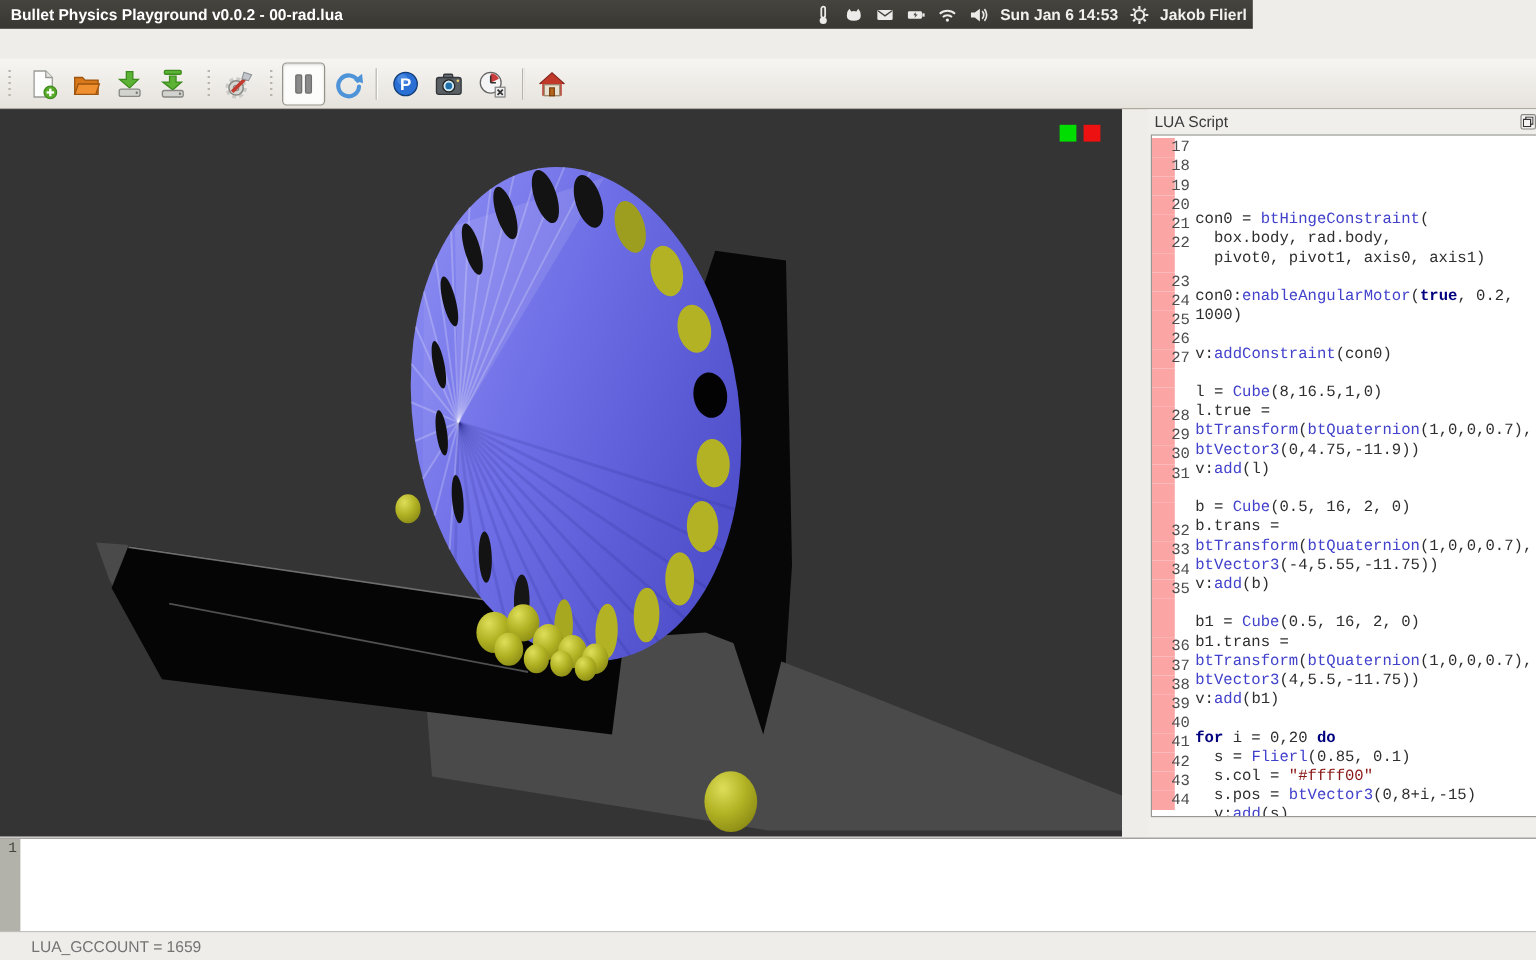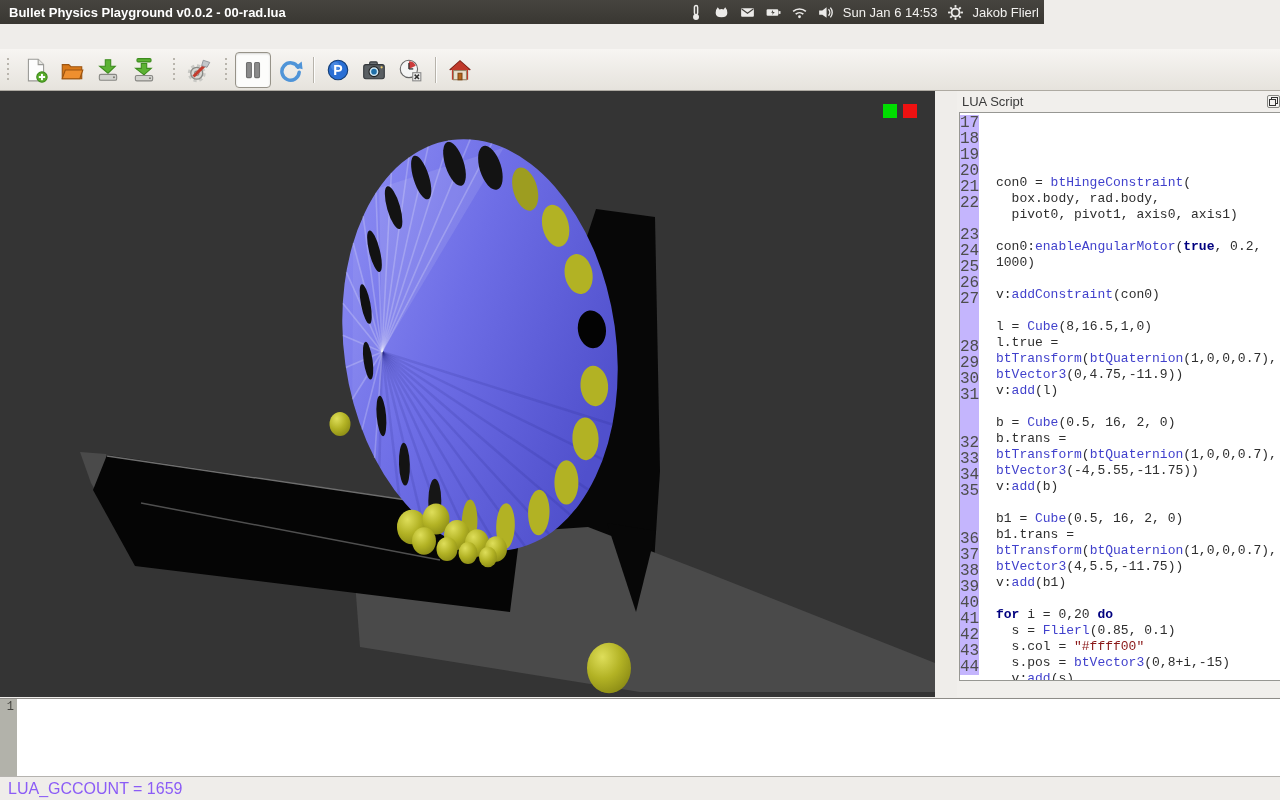--- a/index.html
+++ b/index.html
@@ -5,21 +5,21 @@
   html,body{margin:0;padding:0;background:#efedea;}
   #app{position:relative;width:1280px;height:800px;overflow:hidden;
        font-family:"Liberation Sans",sans-serif;background:#efedea;}
 
   
   #titlebar{position:absolute;left:0;top:0;width:1044px;height:24px;
     background:linear-gradient(#46443f,#393732);color:#fff;display:flex;align-items:center;}
   #title-text{font-size:13px;font-weight:bold;padding-left:9px;white-space:nowrap;}
   #tray{position:absolute;right:5px;top:0;height:24px;display:flex;align-items:center;gap:9px;}
   .tray-ico{width:17px;height:17px;display:block;}
-  #tray-clock,#tray-user{font-size:13px;color:#f2f1ef;white-space:nowrap;}
+  #tray-clock,#tray-user{font-size:13px;color:#f2f1ef;white-space:nowrap;font-weight:bold;}
 
   
   #menubar{position:absolute;left:0;top:24px;width:1280px;height:25px;
     background:linear-gradient(#3c3a35,#34322d);display:flex;align-items:center;padding-left:4px;box-sizing:border-box;}
   .mitem{color:#f0efed;font-size:13px;padding:3px 10px;cursor:default;}
   .mitem .mn{text-decoration:underline;}
 
   
   #toolbar{position:absolute;left:0;top:49px;width:1280px;height:42px;
     background:linear-gradient(#f7f5f2,#e6e3dd);border-bottom:1px solid #aeaaa2;
@@ -40,22 +40,22 @@
   
   #luapanel{position:absolute;left:957px;top:0;width:345px;height:606px;background:#f1efec;}
   #panel-title{position:absolute;left:5px;top:3px;font-size:13px;color:#3a3a3a;}
   .pbtn{position:absolute;top:4px;width:13px;height:13px;border:1px solid #868682;background:#f4f3f1;
     display:flex;align-items:center;justify-content:center;border-radius:2px;box-sizing:border-box;}
   #panel-restore{right:22px;}
   #panel-close{right:5px;font-size:10px;color:#333;line-height:1;}
   #codewrap{position:absolute;left:2px;top:21px;width:324px;bottom:16px;background:#fff;
     border:1px solid #979793;box-sizing:border-box;overflow:hidden;padding-top:2px;}
   .crow{display:flex;height:16px;line-height:16px;font-family:"Liberation Mono",monospace;font-size:13px;}
-  .gut{width:19px;flex:none;background:#c4b5fd;color:#4d4d4d;text-align:right;
-    padding-right:3px;box-sizing:border-box;font-size:16px;}
+  .gut{width:19px;flex:none;background:#fca5a5;color:#4d4d4d;text-align:right;
+    padding-right:3px;box-sizing:border-box;font-size:13px;padding-left:16px;}
   .ltx{flex:1;white-space:pre;padding-left:17px;margin-top:44px;}
   .crow.hl .ltx{background:var(--c-hl,#ffffa6);}
   .c-p{color:var(--c-plain,#2e2e2e);}
   .c-f{color:var(--c-fn,#4141cc);}
   .c-k{color:var(--c-kw,#00007f);font-weight:bold;}
   .c-s{color:var(--c-str,#8a1717);}
   #sb{position:absolute;right:2px;top:21px;bottom:16px;width:15px;background:#eceae7;
     border:1px solid #c8c6c2;border-radius:3px;box-sizing:border-box;}
   #sb-up{position:absolute;top:2px;left:3px;width:0;height:0;
     border-left:4px solid transparent;border-right:4px solid transparent;border-bottom:5px solid #85837f;}
@@ -67,21 +67,21 @@
     background-image:repeating-linear-gradient(#c4c2be 0 1px,transparent 1px 3px);}
 
   
   #console{position:absolute;left:0;top:698px;width:1280px;height:79px;background:#fff;
     border-top:1px solid #8e8c88;border-bottom:1px solid #b5b3af;box-sizing:border-box;display:flex;}
   #console-gutter{width:17px;background:#b2b2aa;color:#44443f;font-family:"Liberation Mono",monospace;
     font-size:12px;text-align:right;padding:1px 3px 0 0;box-sizing:border-box;}
   #console-content{flex:1;font-family:"Liberation Mono",monospace;font-size:12px;color:#222;}
   #statusbar{position:absolute;left:0;top:777px;width:1280px;height:23px;background:#efedea;
     display:flex;align-items:center;}
-  #status-text{font-size:16px;color:#8b5cf6;padding-left:8px;}
+  #status-text{font-size:13px;color:#737373;padding-left:26px;}
 </style>
 </head>
 <body>
 
 <div id="app">
 
   <div id="titlebar">
     <div id="title-text">Bullet Physics Playground v0.0.2 - 00-rad.lua</div>
     <div id="tray">
       <svg class="tray-ico" viewBox="0 0 16 16">

